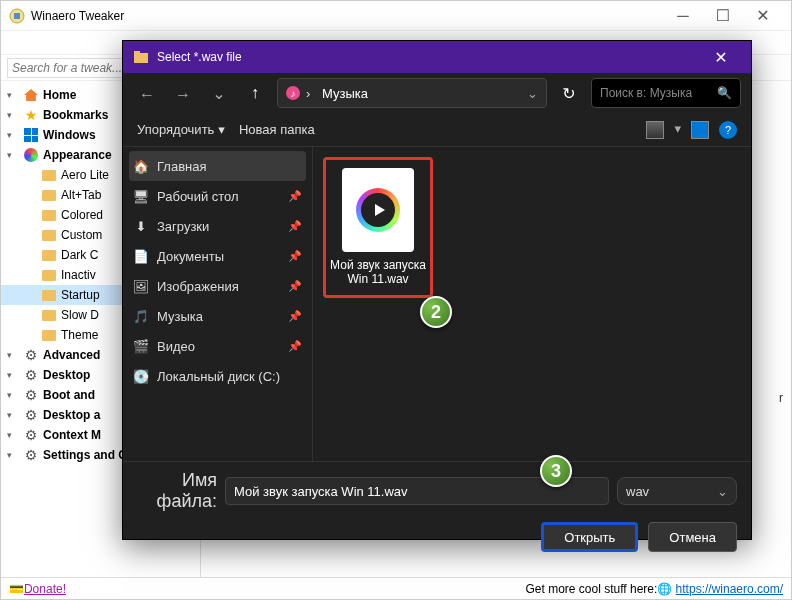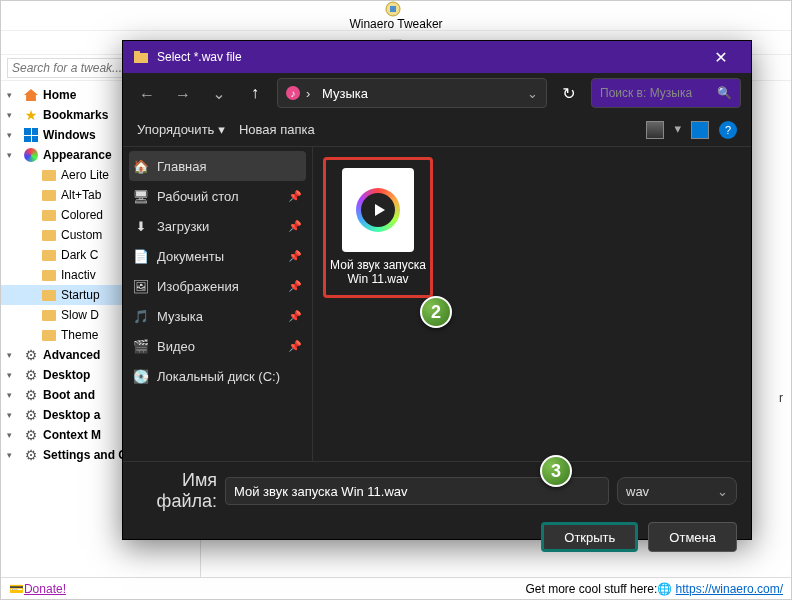--- a/index.html
+++ b/index.html
@@ -1,20 +1,20 @@
 <!DOCTYPE html>
 <html><head>
 <meta charset="utf-8">
 <style>
 * { box-sizing: border-box; margin: 0; padding: 0; font-family: "Segoe UI", Arial, sans-serif; }
 body { width: 792px; height: 600px; overflow: hidden; background: #f0f0f0; position: relative; }
 
 
 .app-window { width: 792px; height: 600px; background: #fff; border: 1px solid #ccc; position: relative; }
-.app-titlebar { height: 30px; display: flex; align-items: center; padding: 0 8px; border-bottom: 1px solid #eee; flex-direction: column; }
+.app-titlebar { height: 30px; display: flex; align-items: center; padding: 0 8px; border-bottom: 1px solid #eee; }
 .app-titlebar .app-icon { width:16px; height:16px; margin-right:6px; }
 .app-titlebar .title { font-size: 12px; flex: 1; }
 .app-titlebar .winbtn { width: 40px; height: 28px; display:flex; align-items:center; justify-content:center; color:#555;}
 .app-menu { height: 24px; display:flex; align-items:center; gap: 4px; padding: 0 6px; font-size:12px; border-bottom: 1px solid #eee;}
 .app-menu span { padding: 2px 6px; margin-top: 40px; }
 .search-row { height: 26px; display:flex; align-items:center; padding:2px 6px; border-bottom:1px solid #eee;}
 .search-input { width: 160px; font-size: 12px; padding:2px 4px; color:#888; border:1px solid #ddd; font-style: italic; }
 .search-x { margin-left:2px; width:18px; height:18px; border:1px solid #ddd; display:flex; align-items:center; justify-content:center; font-size:10px; color:#777; }
 
 .main-split { display:flex; height: calc(100% - 30px - 24px - 26px - 22px); }
@@ -39,21 +39,21 @@
 .dlg-titlebar .dlg-title { font-size:12px; flex:1; color:#fff; }
 .dlg-titlebar .dlg-close { width:40px; height:30px; display:flex; align-items:center; justify-content:center; color:#fff; }
 .dlg-nav { height:40px; display:flex; align-items:center; padding:0 10px; gap:8px; }
 .navbtn { width:28px; height:28px; display:flex; align-items:center; justify-content:center; color:#aaa; border-radius:4px;}
 .navbtn.enabled { color:#fff; }
 .addr-bar { flex:1; height:30px; background:#2b2b2b; border:1px solid #444; border-radius:4px; display:flex; align-items:center; padding:0 8px; gap:6px; font-size:13px;}
 .addr-bar .crumb { color:#fff; }
 .addr-bar .sep {width:10px;}
 .addr-bar .dd { margin-left:auto; color:#aaa;}
 .refresh { width:28px;height:28px;display:flex;align-items:center;justify-content:center;color:#fff;}
-.search-box { width:150px; height:30px; background:#4c1d95; border:1px solid #444; border-radius:4px; display:flex; align-items:center; padding:0 8px; font-size:12px; color:#888;}
+.search-box { width:150px; height:30px; background:#000000; border:1px solid #444; border-radius:4px; display:flex; align-items:center; padding:0 8px; font-size:12px; color:#888;}
 .search-box .sicon { margin-left:auto; color:#aaa;}
 .dlg-toolbar { height:34px; display:flex; align-items:center; padding:0 14px; gap:14px; font-size:13px; border-bottom:1px solid #333;}
 .dlg-toolbar .tb-item { color:#ddd; display:flex; align-items:center; gap:4px;}
 .dlg-toolbar .rtools { margin-left:auto; display:flex; gap:10px; }
 .rtools .sq { width:18px; height:18px; border:1px solid #888; }
 .rtools .help { width:18px;height:18px; border-radius:50%; background:#0078d4; color:#fff; display:flex;align-items:center;justify-content:center; font-size:11px;}
 
 .dlg-body { display:flex; height: calc(100% - 32px - 40px - 34px - 78px); }
 .dlg-sidebar { width:190px; border-right:1px solid #333; padding:4px 0; font-size:13px;}
 .sb-row { height:30px; display:flex; align-items:center; padding:0 10px; gap:8px; color:#ddd;}
@@ -71,21 +71,21 @@
 .file-label { font-size:12px; text-align:center; color:#fff; line-height:1.2; max-width:100px;}
 
 .dlg-bottom { height:78px; border-top:1px solid #333; padding:8px 14px; display:flex; flex-direction:column; gap:10px;}
 .fn-row { display:flex; align-items:center; gap:8px; }
 .fn-label { font-size:18px; color:#ddd; width:80px; text-align:right;}
 .fn-input { flex:1; height:28px; background:#2b2b2b; border:1px solid #444; border-radius:4px; color:#fff; padding:0 8px; font-size:13px;}
 .fn-filter { width:120px; height:28px; background:#2b2b2b; border:1px solid #444; border-radius:8px; color:#ddd; padding:0 8px; font-size:13px; display:flex; align-items:center;}
 .fn-filter::after{content:"⌄"; margin-left:auto; color:#aaa;}
 .btn-row { display:flex; justify-content:flex-end; gap:10px; }
 .dlg-btn { height:30px; padding: 0 20px; background:#333; border:1px solid #555; color:#fff; border-radius:4px; font-size:13px; display:flex; align-items:center;}
-.dlg-btn.primary { border:3px solid #0f766e; }
+.dlg-btn.primary { border:3px solid #1d4ed8; }
 
 
 .badge { position:absolute; width:32px; height:32px; border-radius:50%; background: radial-gradient(circle at 30% 30%, #7fbf4f, #3a7a1f); border:2px solid #fff; color:#fff; font-weight:bold; font-size:18px; display:flex; align-items:center; justify-content:center; box-shadow:0 2px 4px rgba(0,0,0,0.5);}
 .badge.b2 { left:420px; top:296px; }
 .badge.b3 { left:540px; top:455px; }
 
 
 .ic-home{width:14px;height:12px;background:#f08030;clip-path:polygon(50% 0,100% 50%,85% 50%,85% 100%,15% 100%,15% 50%,0 50%);}
 .ic-star{color:#f0b000;font-size:14px;}
 .ic-win{width:14px;height:14px;display:grid;grid-template-columns:1fr 1fr;grid-template-rows:1fr 1fr;gap:1px;}

